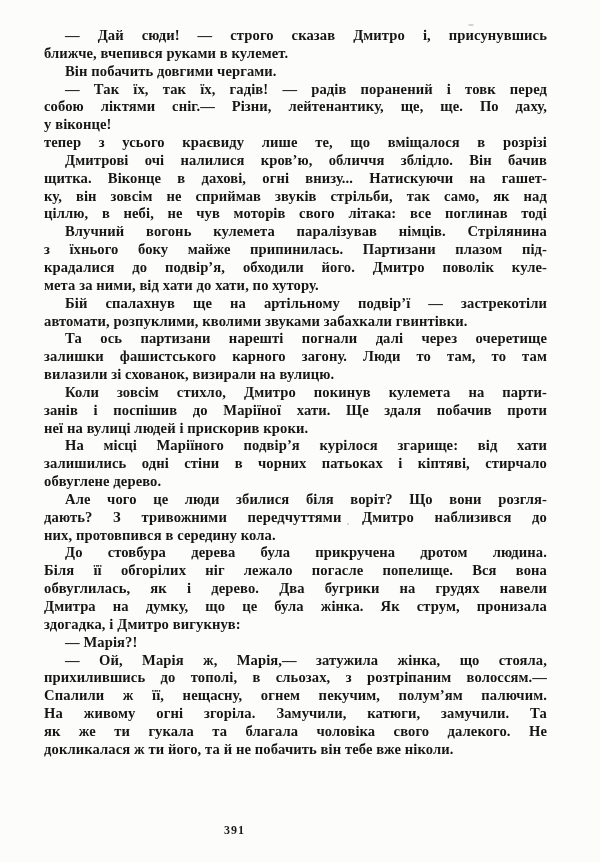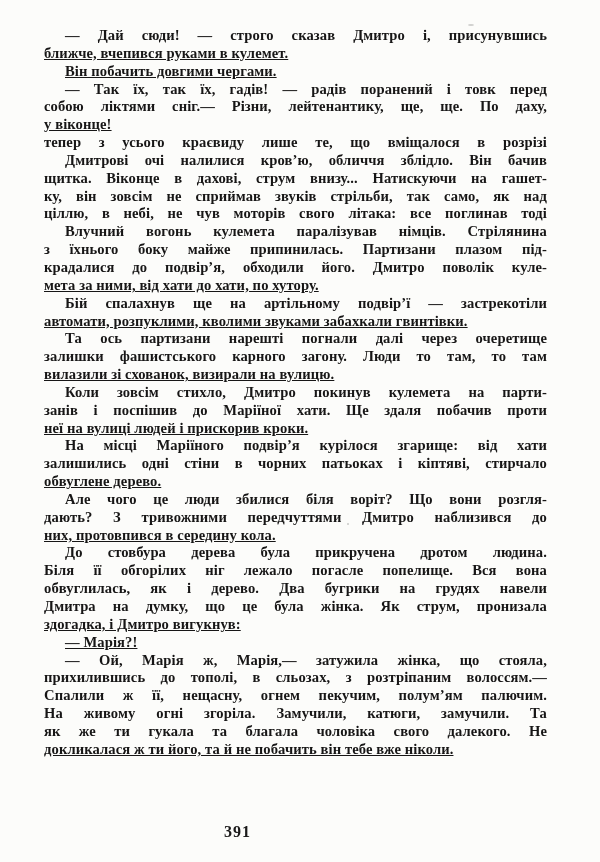--- a/index.html
+++ b/index.html
@@ -39,28 +39,27 @@
     text-align-last: justify;
     white-space: normal;
     overflow: hidden;
   }
   .line.first {
     text-indent: 21px;
   }
   .line.last {
     text-align: right;
     text-align-last: left;
-    text-decoration: underline;
   }
   .page-number {
     position: absolute;
     left: 224px;
     top: 823px;
     color: #1b1a1a;
-    font-size: 16px;
+    font-size: 12px;
     font-weight: bold;
     letter-spacing: 1px;
   }
   
   .speck {
     position: absolute;
     background: #9a9a96;
     border-radius: 50%;
   }
   .speck.s1 { left: 468px; top: 24px;  width: 6px; height: 2px; opacity: .45; }
@@ -84,21 +83,21 @@
         <div class="line first last">Він побачить довгими чергами.</div>
       </div>
       <div class="par">
         <div class="line first">— Так їх, так їх, гадів! — радів поранений і товк перед</div>
         <div class="line">собою ліктями сніг.— Різни, лейтенантику, ще, ще. По даху,</div>
         <div class="line last">у віконце!</div>
       </div>
       <div class="par">
         <div class="line">тепер з усього краєвиду лише те, що вміщалося в розрізі</div>
         <div class="line first">Дмитрові очі налилися кров’ю, обличчя зблідло. Він бачив</div>
-        <div class="line">щитка. Віконце в дахові, струм внизу... Натискуючи на гашет-</div>
+        <div class="line">щитка. Віконце в дахові, огні внизу... Натискуючи на гашет-</div>
         <div class="line">ку, він зовсім не сприймав звуків стрільби, так само, як над</div>
         <div class="line">ціллю, в небі, не чув моторів свого літака: все поглинав тоді</div>
       </div>
       <div class="par">
         <div class="line first">Влучний вогонь кулемета паралізував німців. Стрілянина</div>
         <div class="line">з їхнього боку майже припинилась. Партизани плазом під-</div>
         <div class="line">крадалися до подвір’я, обходили його. Дмитро поволік куле-</div>
         <div class="line last">мета за ними, від хати до хати, по хутору.</div>
       </div>
       <div class="par">

